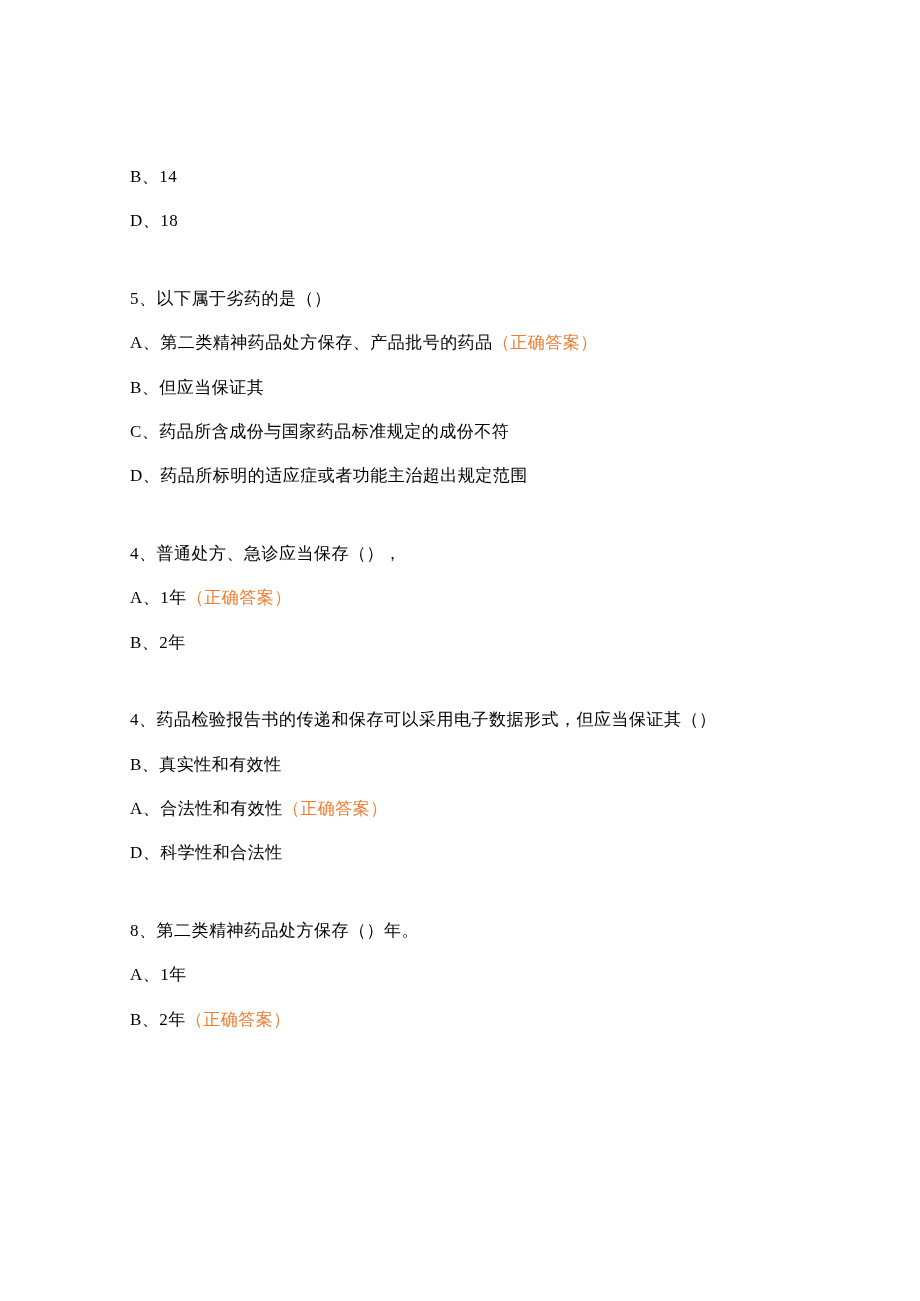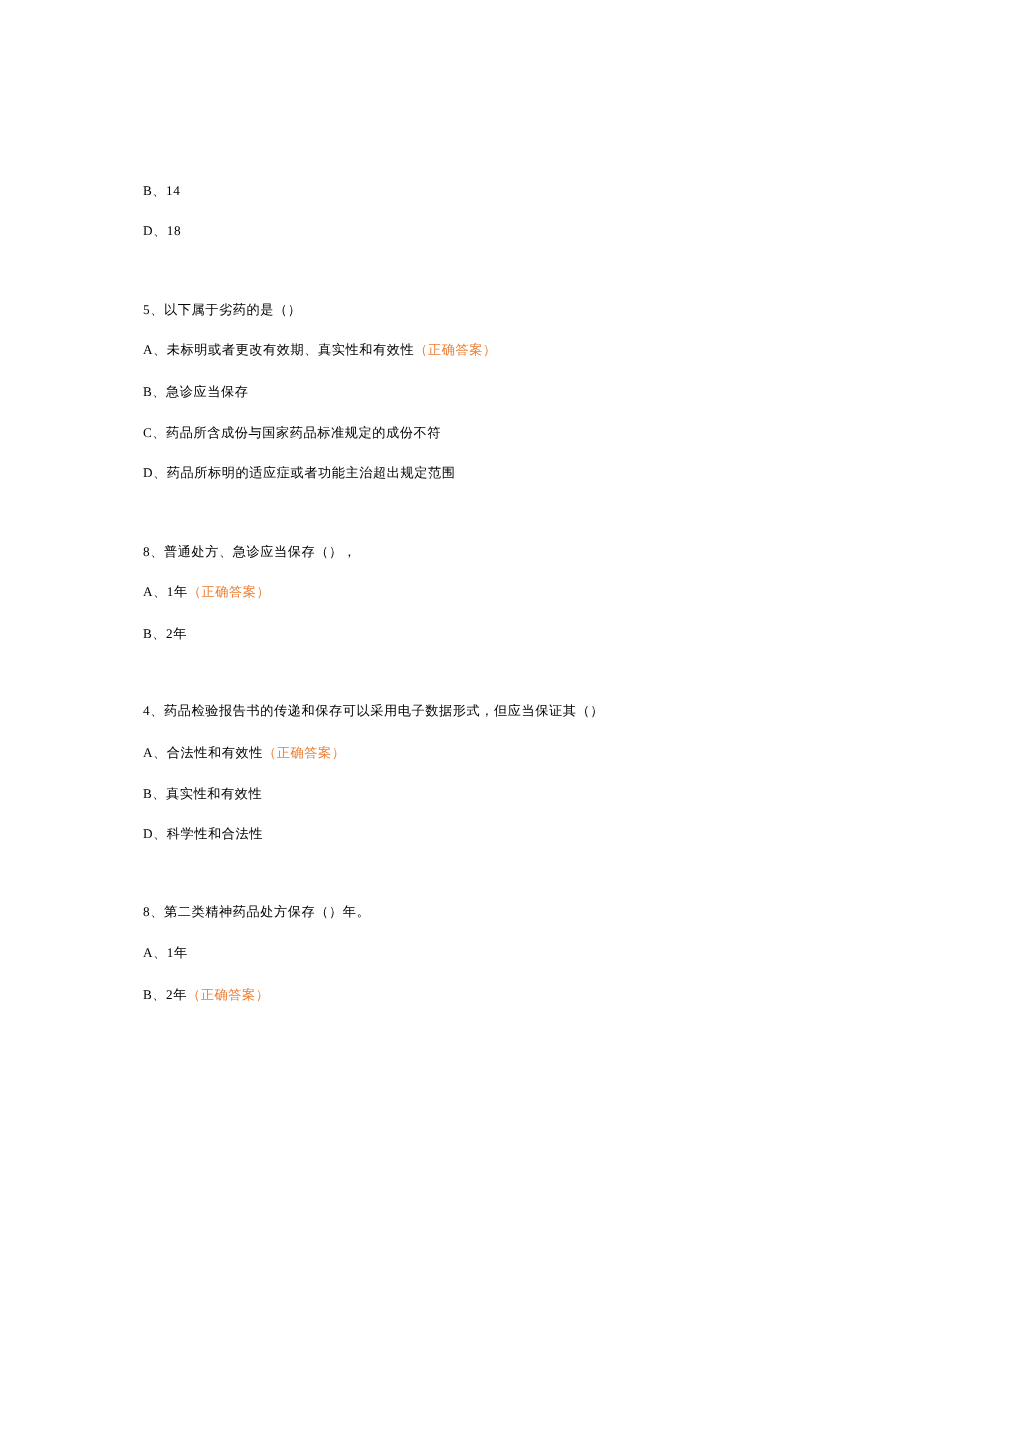--- a/index.html
+++ b/index.html
@@ -9,47 +9,47 @@
     }
     body {
       width: 920px;
       height: 1301px;
       background: #ffffff;
       font-family: "SimSun", "宋体", serif;
       padding: 165px 115px 0 130px;
       color: #000000;
     }
     .line {
-      font-size: 12px;
+      font-size: 17px;
       line-height: 1.4;
       margin-bottom: 20.5px;
       letter-spacing: 0.5px;
     }
     .question-start {
       margin-top: 54px;
     }
     .correct {
       color: #ed7d31;
       text-align: center;
     }
   </style>
 </head>
 <body>
 
 <div id="content">
     <div class="line"><span>B、14</span></div>
     <div class="line"><span>D、18</span></div>
     <div class="line question-start"><span>5、以下属于劣药的是（）</span></div>
-    <div class="line"><span>A、未标明或者更改有效期、真实性和有效性</span><span class="correct">（正确答案）</span></div>
-    <div class="line"><span>B、急诊应当保存</span></div>
+    <div class="line"><span>A、第二类精神药品处方保存、产品批号的药品</span><span class="correct">（正确答案）</span></div>
+    <div class="line"><span>B、但应当保证其</span></div>
     <div class="line"><span>C、药品所含成份与国家药品标准规定的成份不符</span></div>
     <div class="line"><span>D、药品所标明的适应症或者功能主治超出规定范围</span></div>
-    <div class="line question-start"><span>8、普通处方、急诊应当保存（），</span></div>
+    <div class="line question-start"><span>4、普通处方、急诊应当保存（），</span></div>
     <div class="line"><span>A、1年</span><span class="correct">（正确答案）</span></div>
     <div class="line"><span>B、2年</span></div>
     <div class="line question-start"><span>4、药品检验报告书的传递和保存可以采用电子数据形式，但应当保证其（）</span></div>
+    <div class="line"><span>B、真实性和有效性</span></div>
     <div class="line"><span>A、合法性和有效性</span><span class="correct">（正确答案）</span></div>
-    <div class="line"><span>B、真实性和有效性</span></div>
     <div class="line"><span>D、科学性和合法性</span></div>
     <div class="line question-start"><span>8、第二类精神药品处方保存（）年。</span></div>
     <div class="line"><span>A、1年</span></div>
     <div class="line"><span>B、2年</span><span class="correct">（正确答案）</span></div>
   </div>
 
 </body></html>

